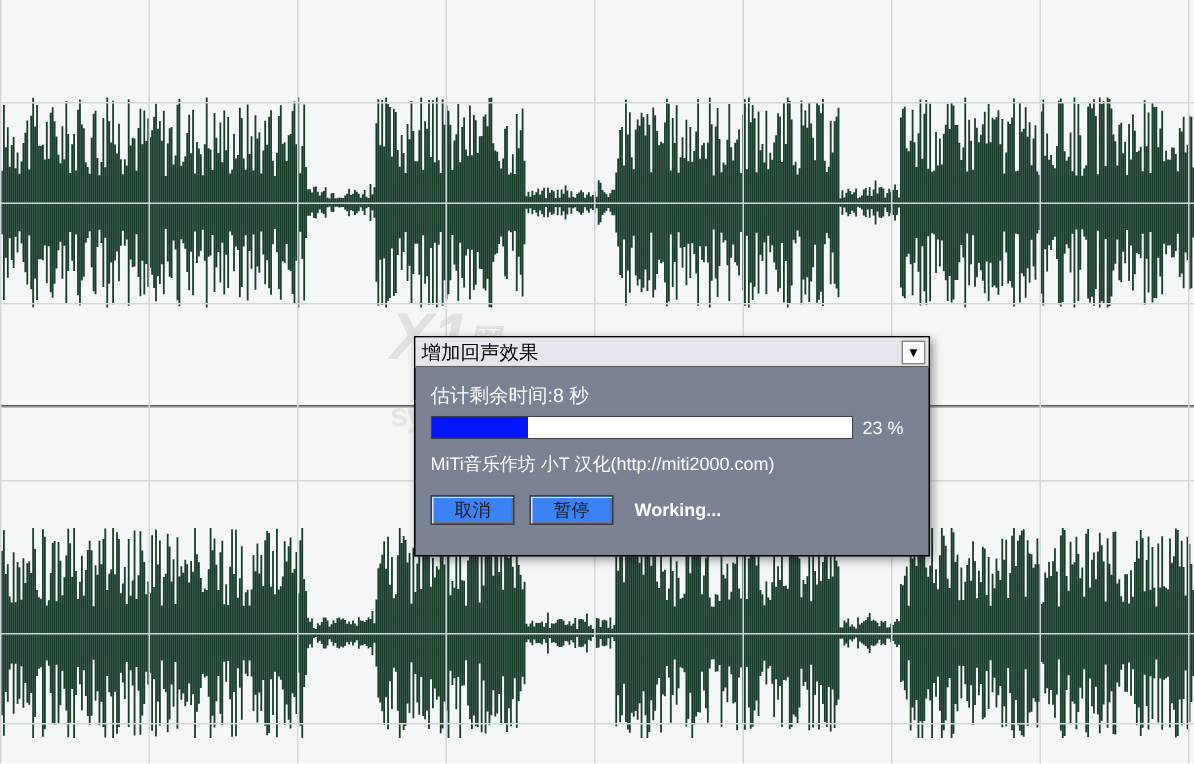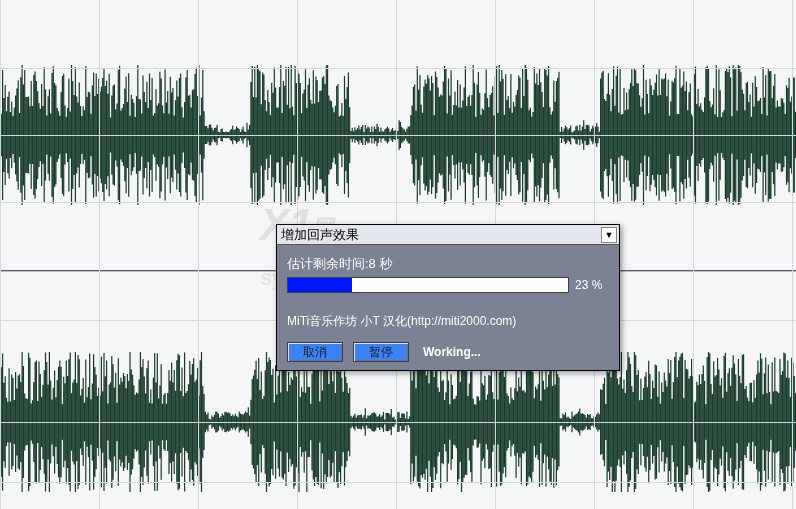--- a/index.html
+++ b/index.html
@@ -19,27 +19,27 @@
 .wave { position: absolute; left: 0; right: 0; }
 .wave svg { width: 100%; height: 100%; display: block; }
 
 .watermark { position: absolute; left: 260px; top: 200px; color: #cfcfcf; font-size: 44px; font-weight: bold; font-style: italic; pointer-events: none; opacity: .55; white-space: nowrap; letter-spacing: -1px; }
 .watermark .sub { font-size: 22px; vertical-align: middle; }
 
 .dialog { position: absolute; left: 276px; top: 224px; width: 344px; background: #7a8293; border: 1px solid #000; box-shadow: 2px 2px 6px rgba(0,0,0,.4); font-size: 12px; color: #fff; }
 .dlg-title { background: #e4e6ed; color: #000; height: 20px; display: flex; align-items: center; padding: 0 2px 0 4px; border-bottom: 1px solid #555; }
 .dlg-title .t { flex: 1; font-size: 13px; }
 .dlg-title .drop { width: 16px; height: 16px; background: #fff; border: 1px solid #888; display: flex; align-items: center; justify-content: center; font-size: 9px; color: #000; }
-.dlg-body { padding: 10px 10px 8px; }
+.dlg-body { padding: 10px 10px 20px; }
 .est { margin-bottom: 4px; font-size: 13px; }
 .barrow { display: flex; align-items: center; gap: 6px; }
 .barbox { flex: 1; height: 16px; background: #fff; border: 1px solid #3b3f4a; position: relative; }
 .barfill { position: absolute; left: 0; top: 0; bottom: 0; background: #0016ff; }
 .pct { font-size: 12px; min-width: 34px; }
-.credit { margin-top: 20px; font-size: 12px; }
+.credit { margin-top: 8px; font-size: 12px; }
 .btnrow { display: flex; align-items: center; gap: 10px; margin-top: 12px; }
 .btn { width: 56px; height: 20px; background: #3b82f6; border: 1px solid #3a3d45; color: #1a1a1a; font-size: 12px; display: flex; align-items: center; justify-content: center; box-shadow: inset 1px 1px 0 #e2e4ea, inset -1px -1px 0 #6d717d; cursor: pointer; }
 .status { font-size: 12px; margin-left: 4px; font-weight: bold; }
 </style>
 </head>
 <body>
 
 <div class="canvas">
   <div class="panel top">
     <div class="mid" style="top:135px"></div>

